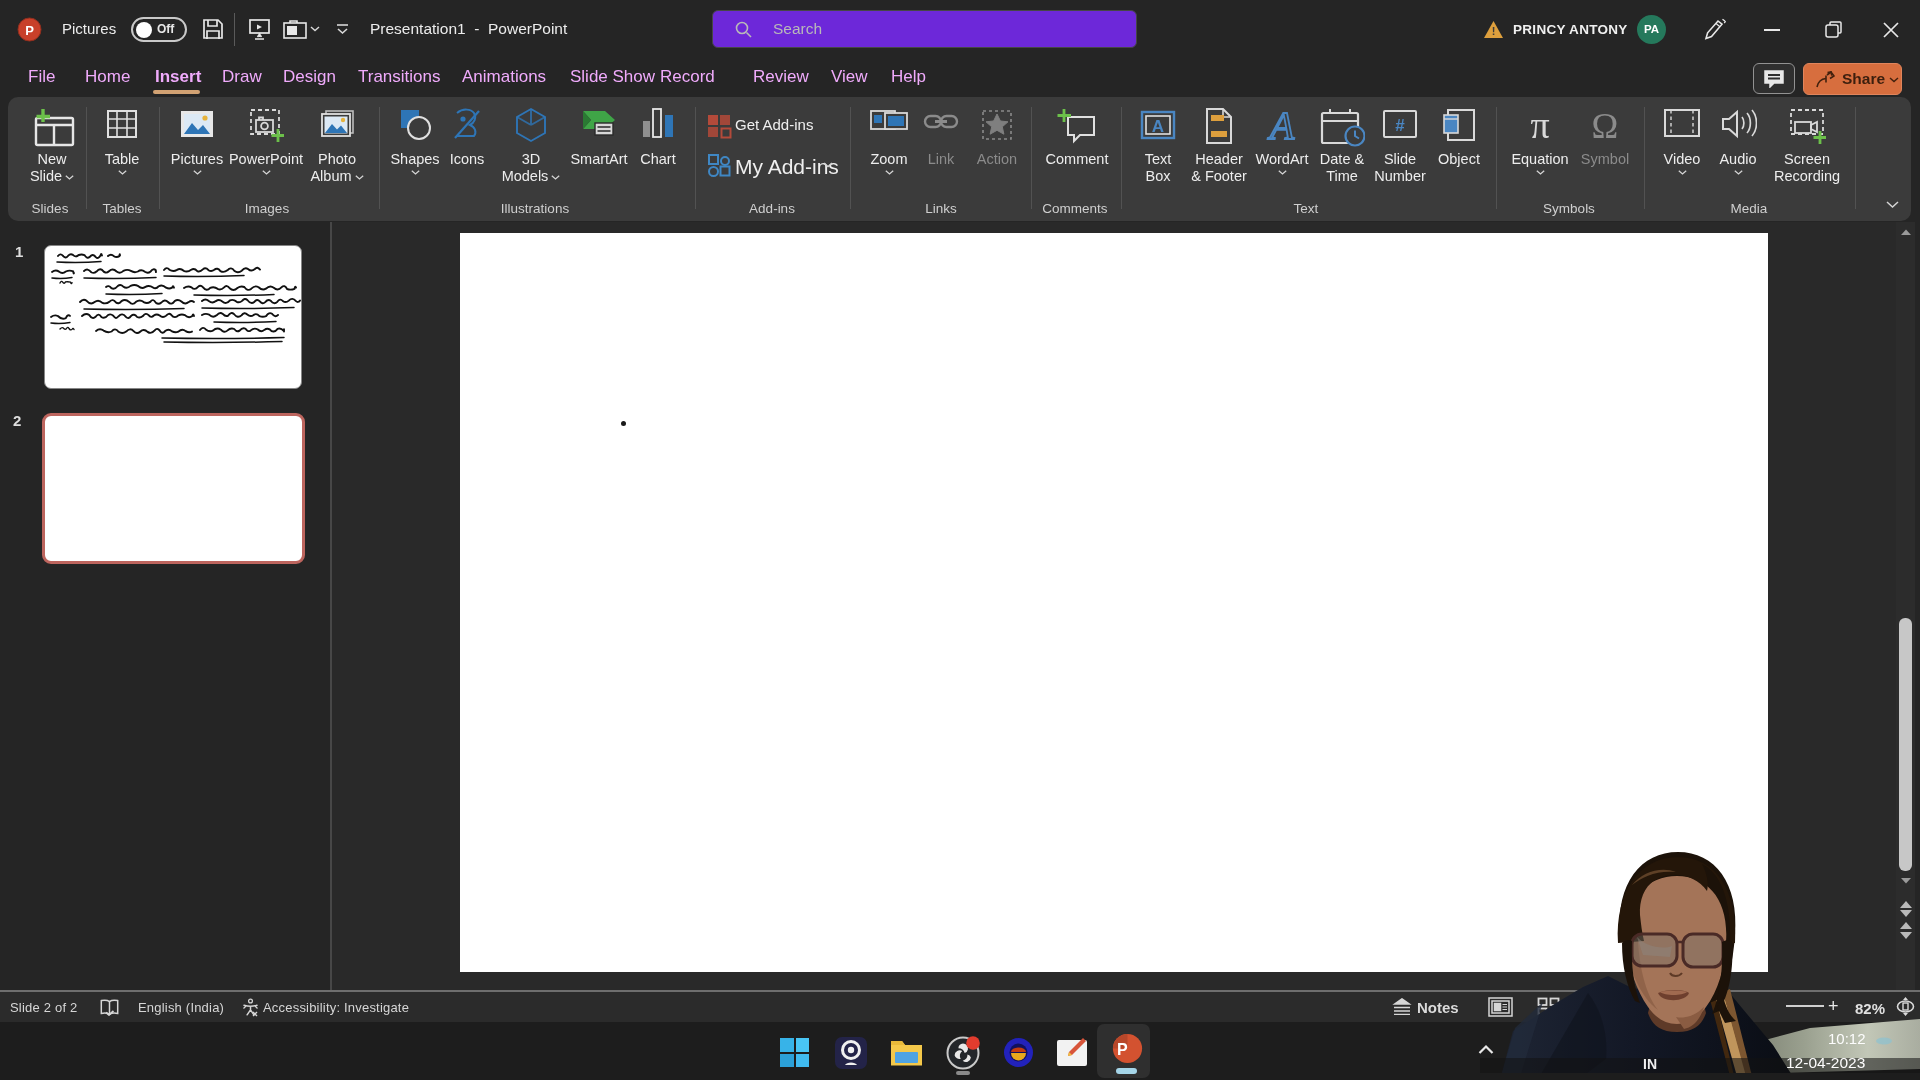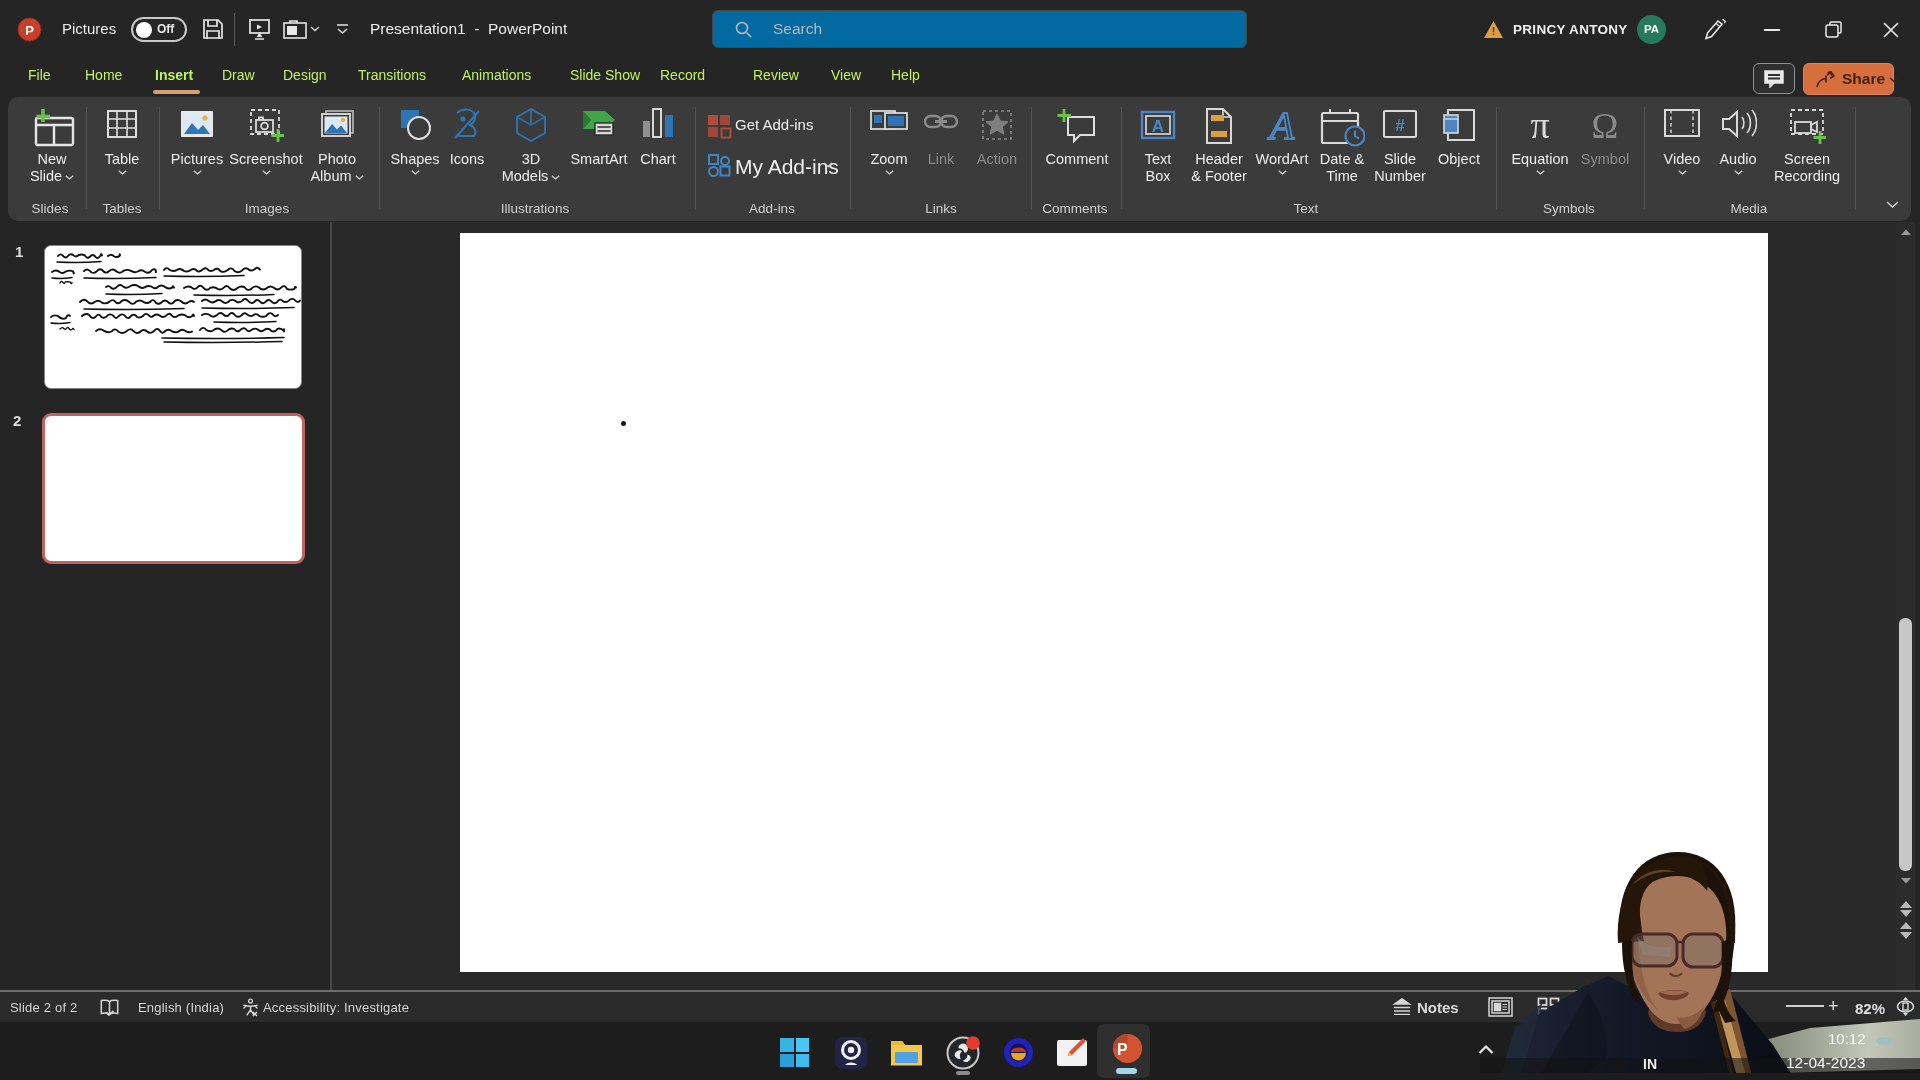--- a/index.html
+++ b/index.html
@@ -2,21 +2,21 @@
 <html><head><meta charset="utf-8"><style>
 *{margin:0;padding:0;box-sizing:border-box}
 html,body{width:1920px;height:1080px;overflow:hidden;background:#252525;font-family:"Liberation Sans",sans-serif}
 #app{position:absolute;left:0;top:0;width:1920px;height:1080px}
 .abs{position:absolute}
 .rbtn{position:absolute;top:107px;text-align:center;color:#ededed;font-size:14.5px;line-height:17px}
 .rbtn .ic{height:42px;display:flex;align-items:flex-start;justify-content:center}
 .dim{color:#8b8b8b}
 .vsep{position:absolute;top:107px;height:102px;width:1px;background:#525252}
 .glabel{position:absolute;top:201px;font-size:13.5px;color:#cfcfcf;text-align:center;width:120px}
-.tab{position:absolute;top:67px;font-size:14px;color:#bef264}
+.tab{position:absolute;top:67px;font-size:17px;color:#f0abfc}
 svg{display:block}
 </style></head><body>
 <div id="app">
 
 <div class="abs" style="left:0;top:0;width:1920px;height:60px;background:#252525"></div>
 
 <div class="abs" style="left:17px;top:17px">
 <svg width="25" height="25" viewBox="0 0 25 25">
         <circle cx="12.5" cy="12.5" r="11.5" fill="#c8402a"></circle>
         <circle cx="12.5" cy="12.5" r="11.5" fill="none" stroke="#8f2e1e" stroke-width="1"></circle>
@@ -61,21 +61,21 @@
     </div>
 
 <div class="abs" style="left:336px;top:24px">
       <svg width="13" height="12" viewBox="0 0 13 12">
         <path d="M1 1h11" stroke="#d8d8d8" stroke-width="1.6"></path>
         <path d="M2 5l4.5 4L11 5" stroke="#d8d8d8" stroke-width="1.6" fill="none"></path>
       </svg>
     </div>
 <div class="abs" style="left:370px;top:20px;font-size:15.5px;color:#ececec">Presentation1&nbsp;&nbsp;-&nbsp;&nbsp;PowerPoint</div>
 
-<div class="abs" style="left:712px;top:10px;width:535px;height:38px;background:#0369a1;border-radius:6px;border:1px solid #464646">
+<div class="abs" style="left:712px;top:10px;width:425px;height:38px;background:#6d28d9;border-radius:6px;border:1px solid #464646">
   <svg class="abs" style="left:22px;top:10px" width="17" height="17" viewBox="0 0 17 17" fill="none" stroke="#b9b9b9" stroke-width="1.6">
         <circle cx="7" cy="7" r="5.5"></circle>
         <path d="M11.5 11.5L16 16"></path>
       </svg>
   <div class="abs" style="left:60px;top:9px;font-size:15.5px;color:#b9b9b9">Search</div>
 </div>
 
 <div class="abs" style="left:1483px;top:20px">
 <svg width="21" height="19" viewBox="0 0 21 19">
         <path d="M10.5 1L20 18H1z" fill="#dd9f3d"></path>
@@ -118,21 +118,21 @@
 <div class="tab" style="left:831px">View</div>
 <div class="tab" style="left:891px">Help</div>
 <div class="abs" style="left:153px;top:90px;width:47px;height:4px;background:#d2a273;border-radius:2px"></div>
 
 <div class="abs" style="left:1753px;top:63px;width:42px;height:31px;background:#2f2f2f;border:1.5px solid #929292;border-radius:6px">
 <svg class="abs" style="left:10px;top:6px" width="20" height="18" viewBox="0 0 20 18" fill="none" stroke="#e8e8e8" stroke-width="1.5">
         <path d="M1 1h18v12h-9l-4 4v-4H1z" fill="#e8e8e8"></path>
         <path d="M4 5h12M4 8.5h12" stroke="#2f2f2f" stroke-width="1.8"></path>
       </svg>
 </div>
-<div class="abs" style="left:1803px;top:63px;width:91px;height:32px;background:#d76e3e;border-radius:6px;border:1px solid #e0855c">
+<div class="abs" style="left:1803px;top:63px;width:99px;height:32px;background:#d76e3e;border-radius:6px;border:1px solid #e0855c">
   <svg class="abs" style="left:12px;top:7px" width="19" height="17" viewBox="0 0 19 17" fill="none" stroke="#42210e" stroke-width="1.6">
         <path d="M11 4L15 1l3 4-4 2.5"></path>
         <path d="M11.5 1.5L15 1l.8 3.6"></path>
         <path d="M1 16c1-5 4-8 9-8.5"></path>
         <path d="M10 4.5v7"></path>
       </svg>
   <div class="abs" style="left:38px;top:6px;font-size:15.5px;font-weight:bold;color:#3c1f0e">Share</div>
   <svg class="abs" style="left:85px;top:13px" width="10" height="6" viewBox="0 0 10 6">
         <path d="M1 1l4 3.5L9 1" stroke="#42210e" stroke-width="1.5" fill="none"></path>
       </svg>
@@ -195,21 +195,21 @@
 <div class="rbtn" style="left:224px;width:84px">
  <div class="ic">
           <svg width="40" height="38" viewBox="0 0 40 38" fill="none" stroke="#d9d9d9">
             <rect x="5" y="3" width="28" height="24" stroke-width="1.8" stroke-dasharray="4 3"></rect>
             <rect x="10" y="13" width="17" height="12" fill="#3b3b3b" stroke-width="1.8"></rect>
             <circle cx="18.5" cy="19" r="3.4" stroke-width="1.8"></circle>
             <path d="M13 13v-2.5h4V13" stroke-width="1.8"></path>
             <path d="M32 22v13M25.5 28.5H38" stroke="#6cc04a" stroke-width="2.8"></path>
           </svg>
         </div>
- <div class="l1">Screenshot</div>
+ <div class="l1">PowerPoint</div>
         <div>
           <svg class="chc" width="9" height="5" viewBox="0 0 9 5">
             <path d="M.8.8L4.5 4 8.2.8" stroke="#d5d5d5" fill="none" stroke-width="1.3"></path>
           </svg>
         </div>
 </div>
 <div class="rbtn" style="left:300px;width:74px">
  <div class="ic">
           <svg width="38" height="36" viewBox="0 0 38 36" fill="none">
             <rect x="8" y="4" width="27" height="22" fill="none" stroke="#bdbdbd" stroke-width="1.6"></rect>

